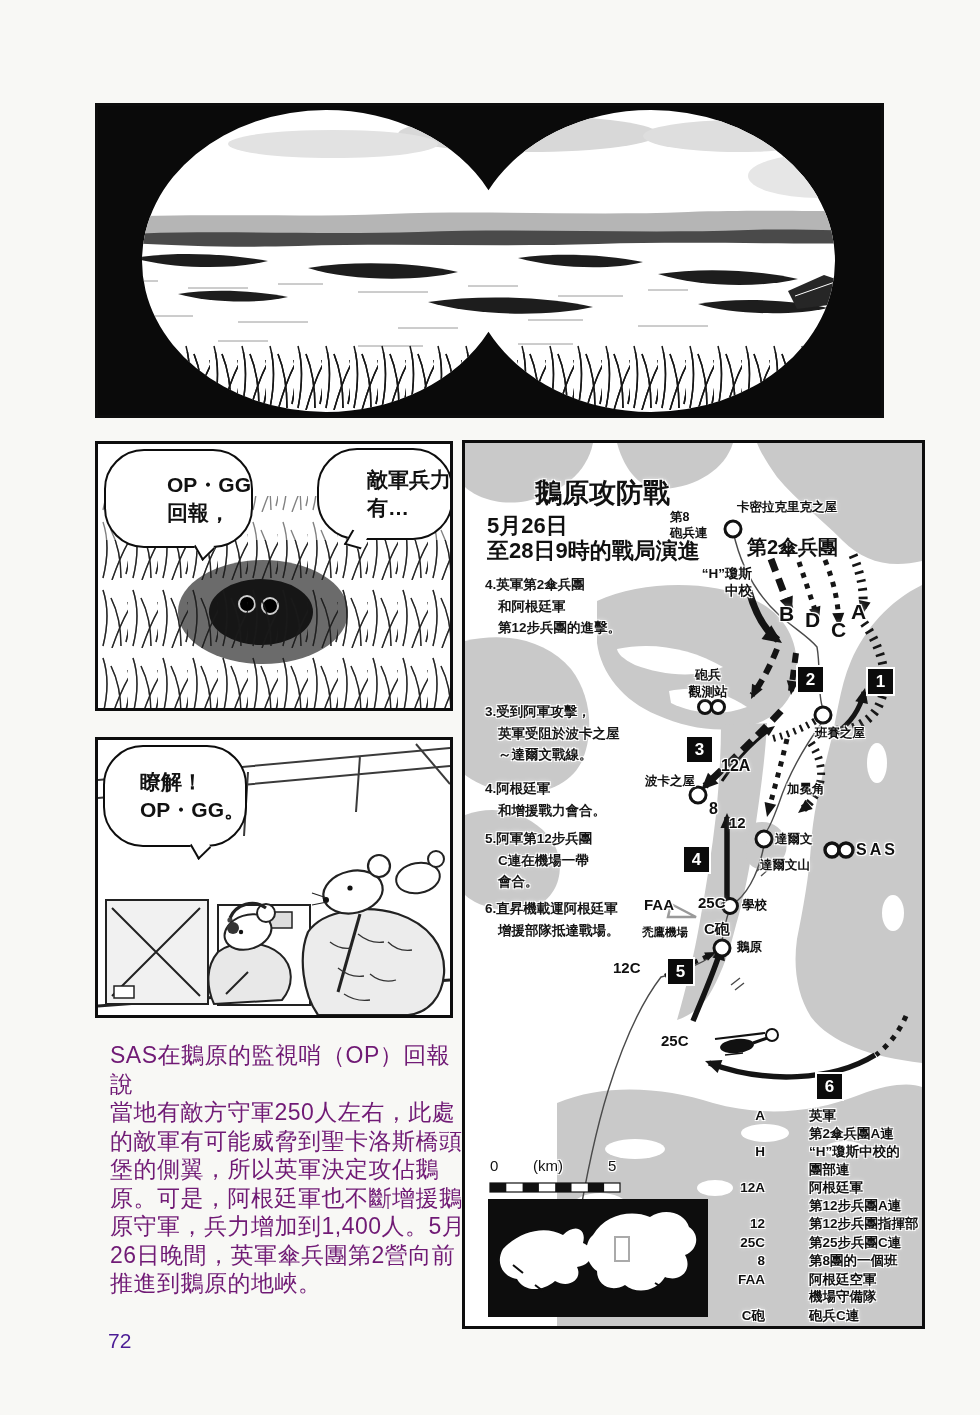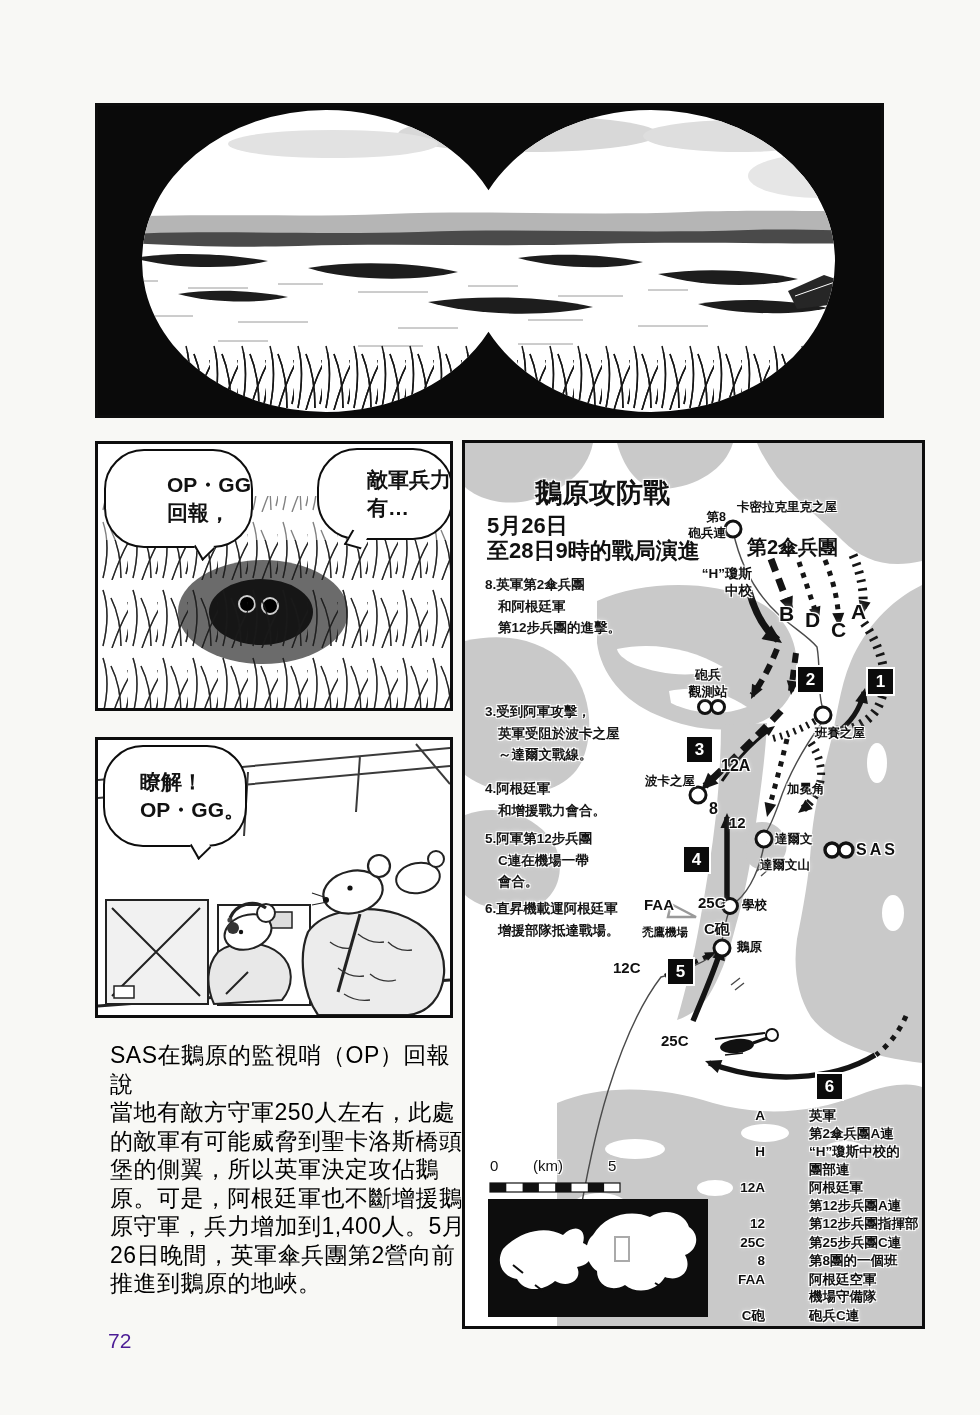--- a/index.html
+++ b/index.html
@@ -13,21 +13,21 @@
   #map-panel svg.mapart{position:absolute;left:0;top:0;}
   .bubble{position:absolute;background:#fff;border:2.5px solid #0d0d0d;border-radius:40px;
           display:flex;align-items:center;justify-content:flex-end;text-align:left;
           font-weight:bold;white-space:pre-line;z-index:3;}
   .bubble:after{content:"";position:absolute;width:15px;height:15px;background:#fff;
           border-right:2.5px solid #0d0d0d;border-bottom:2.5px solid #0d0d0d;
           transform:rotate(60deg) skew(14deg);bottom:-10px;}
   .tail-br:after{right:26%;}
   .tail-bl:after{left:22%;transform:rotate(120deg) skew(14deg);}
   #caption{position:absolute;left:110px;top:1041px;width:362px;font-size:23px;line-height:28.5px;
-           white-space:pre-line;color:#000000;letter-spacing:.5px;}
+           white-space:pre-line;color:#701a75;letter-spacing:.5px;}
   #page-number{position:absolute;left:108px;top:1329px;font-size:21px;color:#4c1d95;}
   .halo{text-shadow:-1px -1px 0 #fff,1px -1px 0 #fff,-1px 1px 0 #fff,1px 1px 0 #fff,0 0 5px #fff;}
   .m-title{position:absolute;left:22px;top:32px;font-size:27px;font-weight:bold;z-index:2;margin-left:48px;}
   .m-sub{position:absolute;left:22px;top:70px;font-size:22px;font-weight:bold;line-height:25px;
          white-space:pre-line;z-index:2;}
   .note{position:absolute;left:20px;width:210px;font-size:13.5px;line-height:21.5px;font-weight:bold;
         white-space:pre-line;color:#151515;padding-left:13px;text-indent:-13px;z-index:2;}
   .ml{position:absolute;font-weight:bold;color:#101010;white-space:pre-line;line-height:1.28;z-index:2;}
   .numbox{position:absolute;width:25px;height:25px;background:#0b0b0b;color:#fff;font-weight:bold;
           font-size:17px;text-align:center;line-height:25px;box-shadow:0 0 0 2px #fff;z-index:2;}
@@ -306,36 +306,36 @@
         <path d="M128,792 C140,772 165,766 185,774 C200,764 220,770 224,784 C236,792 232,808 220,812 C228,826 216,840 200,834 C192,848 172,852 160,842 C146,850 132,842 132,828 C120,820 118,800 128,792 Z" fill="#fff"></path>
         <path d="M48,822 l10,8 M70,842 l8,6 M190,840 l10,6" stroke="#0d0d0d" stroke-width="2" fill="none"></path>
         <rect x="150" y="794" width="14" height="24" fill="none" stroke="#aaa" stroke-width="2"></rect>
       </g>
     </svg>
 
     <div class="m-title halo">鵝原攻防戰</div>
     <div class="m-sub halo">5月26日
 至28日9時的戰局演進</div>
 
-    <div class="note halo" style="top:131px">8.英軍第2傘兵團
+    <div class="note halo" style="top:131px">4.英軍第2傘兵團
 和阿根廷軍
 第12步兵團的進擊。</div>
     <div class="note halo" style="top:258px">3.受到阿軍攻擊，
 英軍受阻於波卡之屋
 ～達爾文戰線。</div>
     <div class="note halo" style="top:335px">4.阿根廷軍
 和增援戰力會合。</div>
     <div class="note halo" style="top:385px">5.阿軍第12步兵團
 C連在機場一帶
 會合。</div>
     <div class="note halo" style="top:455px">6.直昇機載運阿根廷軍
 增援部隊抵達戰場。</div>
 
     <div class="ml halo" style="left:272px;top:56px;font-size:12.5px">卡密拉克里克之屋</div>
-    <div class="ml halo" style="left:205px;top:66px;width:56px;text-align:right;font-size:12.5px">第8
+    <div class="ml halo" style="left:205px;top:66px;width:56px;font-size:12.5px">第8
 砲兵連</div>
     <div class="ml halo" style="left:282px;top:92px;font-size:20px">第2傘兵團</div>
     <div class="ml halo" style="left:213px;top:122px;width:74px;text-align:right;font-size:13.5px">“H”瓊斯
 中校</div>
     <div class="ml halo" style="left:314px;top:158px;font-size:21px">B</div>
     <div class="ml halo" style="left:340px;top:164px;font-size:21px">D</div>
     <div class="ml halo" style="left:366px;top:174px;font-size:21px">C</div>
     <div class="ml halo" style="left:386px;top:156px;font-size:21px">A</div>
     <div class="ml halo" style="left:216px;top:224px;width:54px;text-align:center;font-size:13px">砲兵
 觀測站</div>

